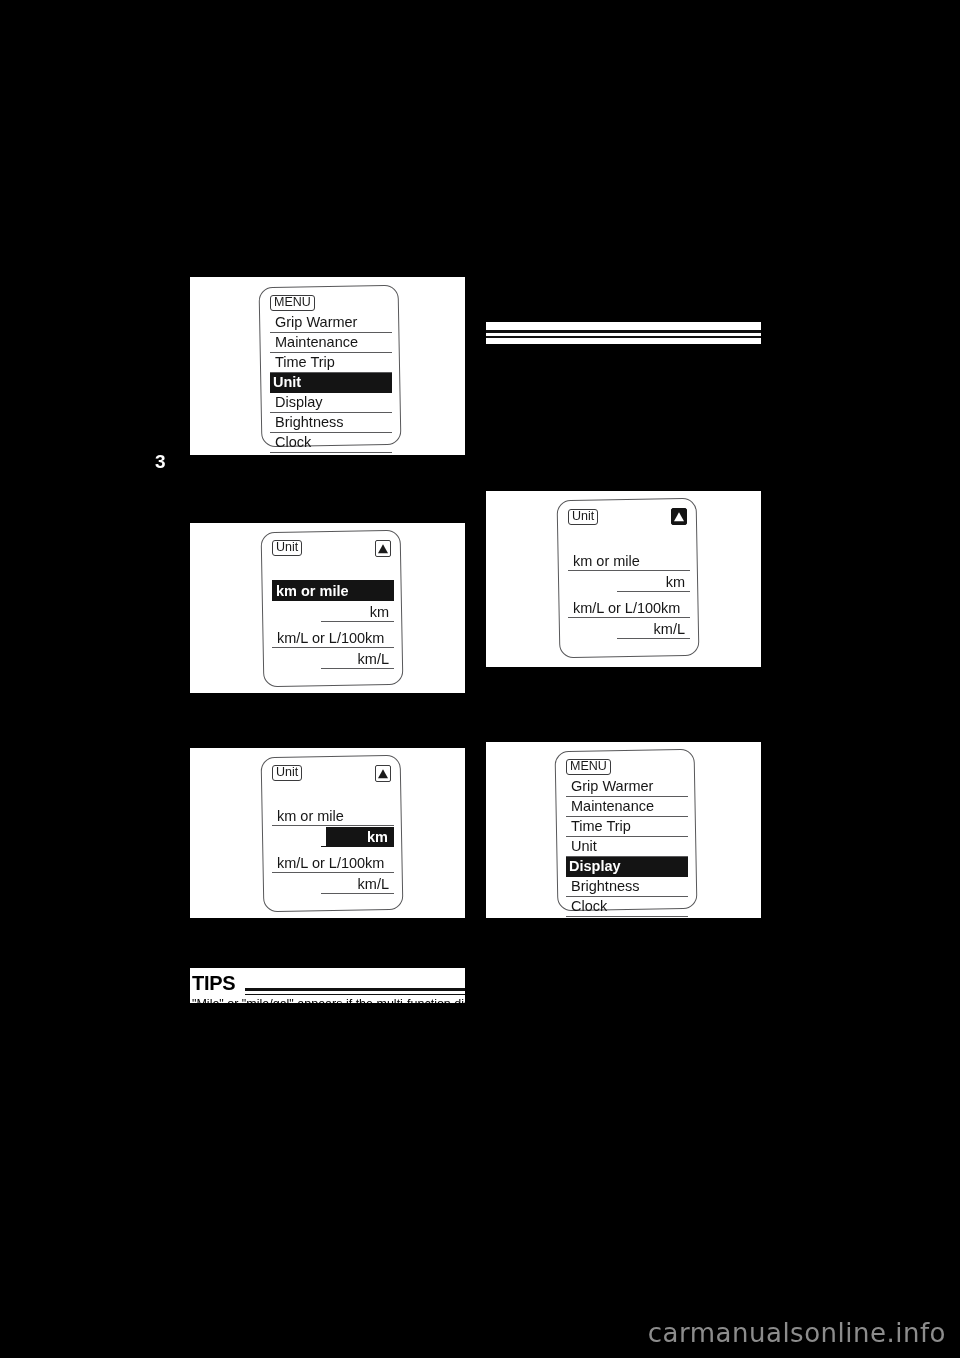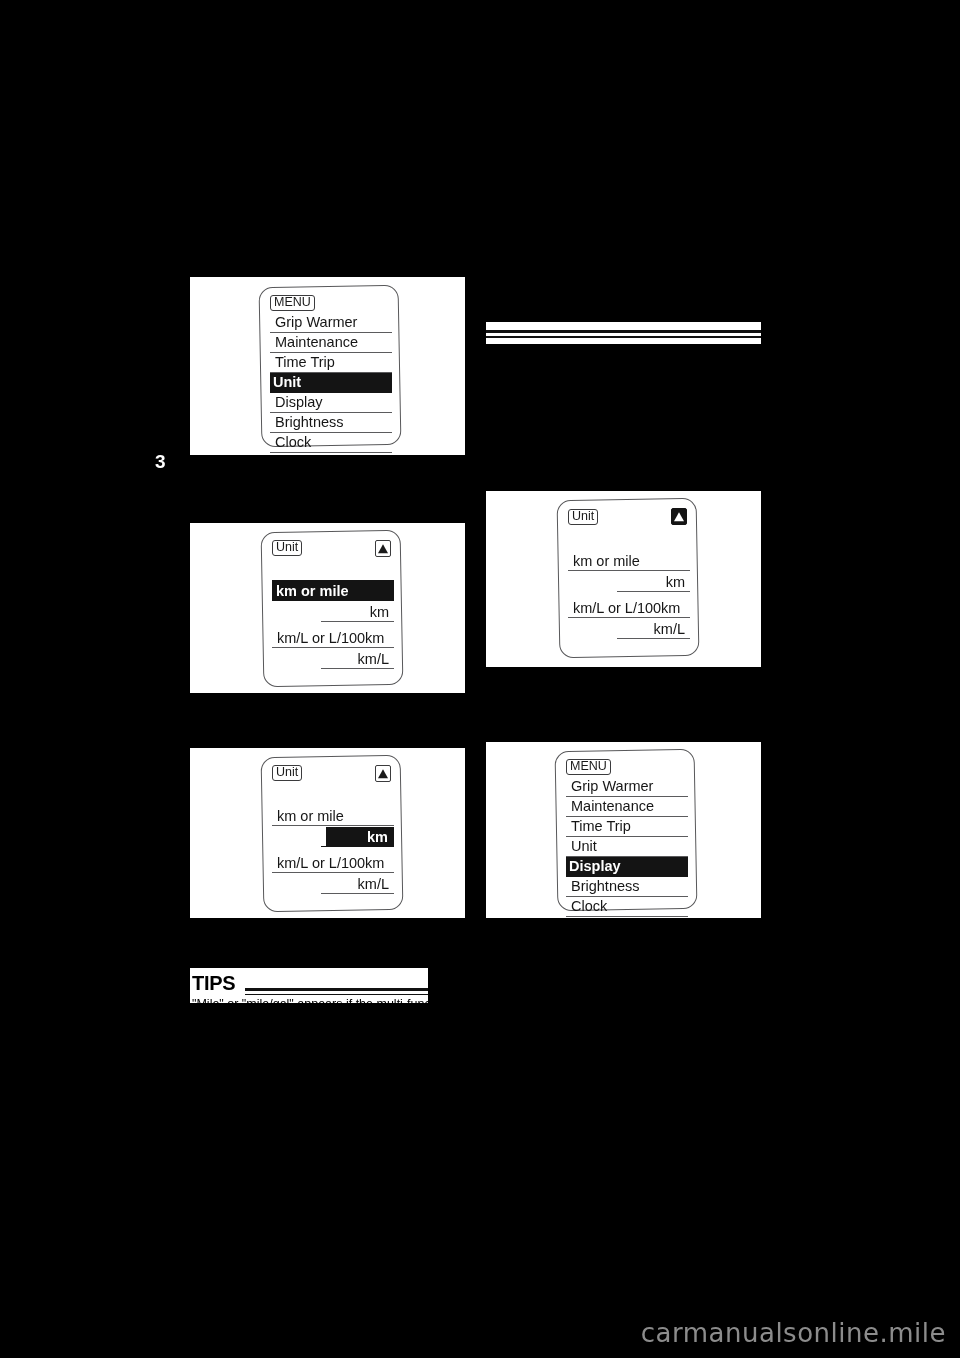--- a/index.html
+++ b/index.html
@@ -299,22 +299,22 @@
             <span>Brightness</span>
           </div>
           <div class="mrow">
             <span>Clock</span>
           </div>
         </div>
       </div>
     </div>
   </div>
 
-  <div class="tips-band" style="left:190px;top:968px;width:238px;height:35px;">
+  <div class="tips-band" style="left:190px;top:968px;width:275px;height:35px;">
     <div class="tips-head">TIPS</div>
     <i class="tips-rule1"></i>
     <i class="tips-rule2"></i>
     <div class="tips-text">"Mile" or "mile/gal" appears if the multi-function display is set to miles.</div>
   </div>
 
-  <div class="watermark">carmanualsonline.mile</div>
+  <div class="watermark">carmanualsonline.info</div>
 
 </div>
 
 </body></html>

